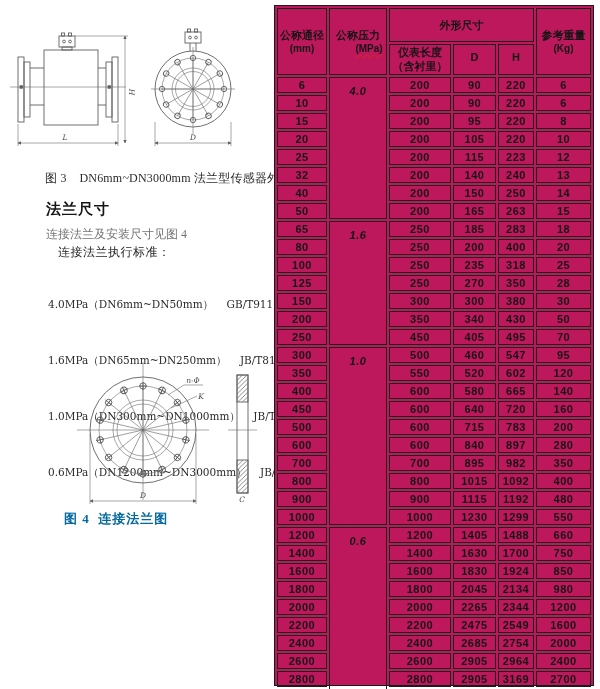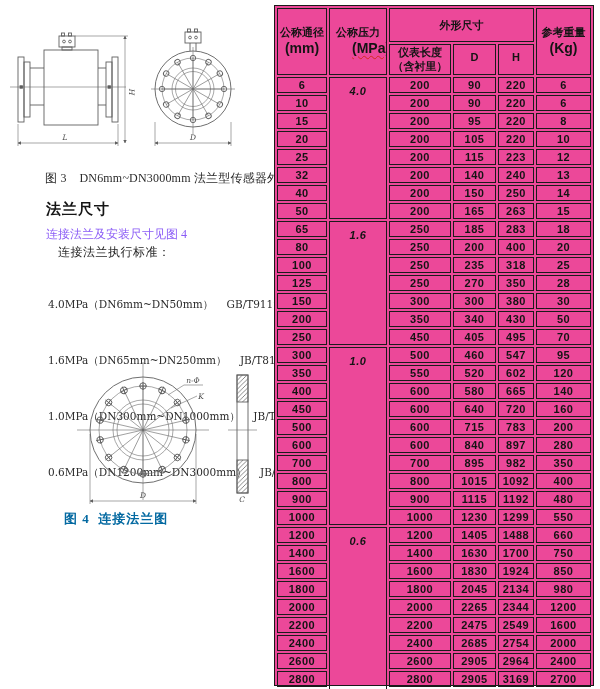--- a/index.html
+++ b/index.html
@@ -10,54 +10,54 @@
   }
   
   .fig3-caption{
     position:absolute; left:45px; top:170px; white-space:pre;
     font:12px "Liberation Serif", serif; color:#2a2a2a; letter-spacing:0.2px;
   }
   .section-heading{
     position:absolute; left:46px; top:200px;
     font:bold 15px "Liberation Sans", sans-serif; color:#151515; letter-spacing:1px;text-align:center;
   }
-  .body-line-1{position:absolute; left:46px; top:226px; font:12px "Liberation Serif", serif; color:#8b5cf6;}
+  .body-line-1{position:absolute; left:46px; top:226px; font:12px "Liberation Serif", serif; color:#737373;}
   .body-line-2{position:absolute; left:46px; top:244px; font:12px "Liberation Serif", serif; color:#262626; letter-spacing:0.5px;margin-left:12px;}
   .standards{
     position:absolute; left:48px; top:258px; white-space:pre;
     font:10.5px "DejaVu Serif", serif; color:#2a2a2a; line-height:18.6px;
   }
   .fig4-caption{
     position:absolute; left:64px; top:510px; white-space:pre;
     font:bold 13px "Liberation Serif", serif; color:#0369a1; letter-spacing:1px;
   }
   
   .fig3-svg{position:absolute; left:8px; top:22px;}
   .fig4-svg{position:absolute; left:55px; top:342px;}
   svg{display:block;}
   .draw{stroke:#5f5f5f; stroke-width:0.9; fill:none;}
   .thin{stroke:#6d6d6d; stroke-width:0.6; fill:none;}
   .dimtext{font:italic 7.5px "DejaVu Serif", serif; fill:#4a4a4a; stroke:none;}
   
   .tbl-wrap{
     position:absolute; left:274px; top:5px; width:320px; height:681px;
-    border:1px solid #1b1b1b; background:#ec4899; box-sizing:border-box;
+    border:1px solid #1b1b1b; background:#be185d; box-sizing:border-box;
   }
   table.spec{
     width:100%; table-layout:fixed;
     border-collapse:separate; border-spacing:2px;
   }
   .spec th, .spec td{
     border:1px solid #1b1b1b; box-sizing:border-box;
     text-align:center; vertical-align:middle;
     font-weight:bold; color:#141414; padding:0; overflow:hidden;
   }
   .spec td{height:16px; font-size:11px; letter-spacing:0.5px;}
   .spec th{font-size:11px; line-height:1.3;}
-  .spec .unit{font-size:14px; font-weight:bold;}
+  .spec .unit{font-size:10px; font-weight:bold;}
   .spec .mpa{
     text-decoration-line:underline;
     text-decoration-style:wavy;
     text-decoration-color:#d42a1e;
     text-decoration-thickness:1px;
     text-underline-offset:2px;
     margin-left:22px;
   }
   .spec .hdr-top{height:34px;}
   .spec .hdr-sub{height:30px;}

